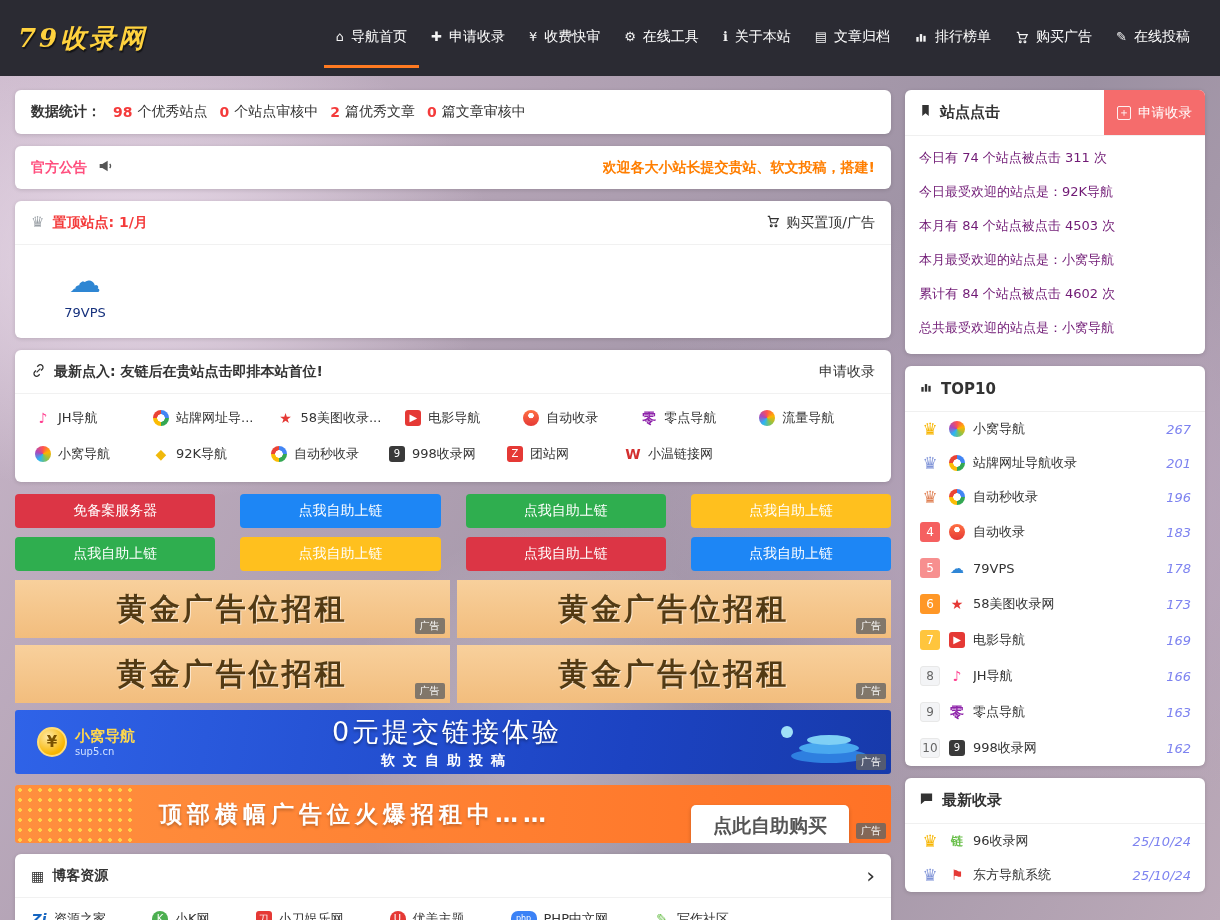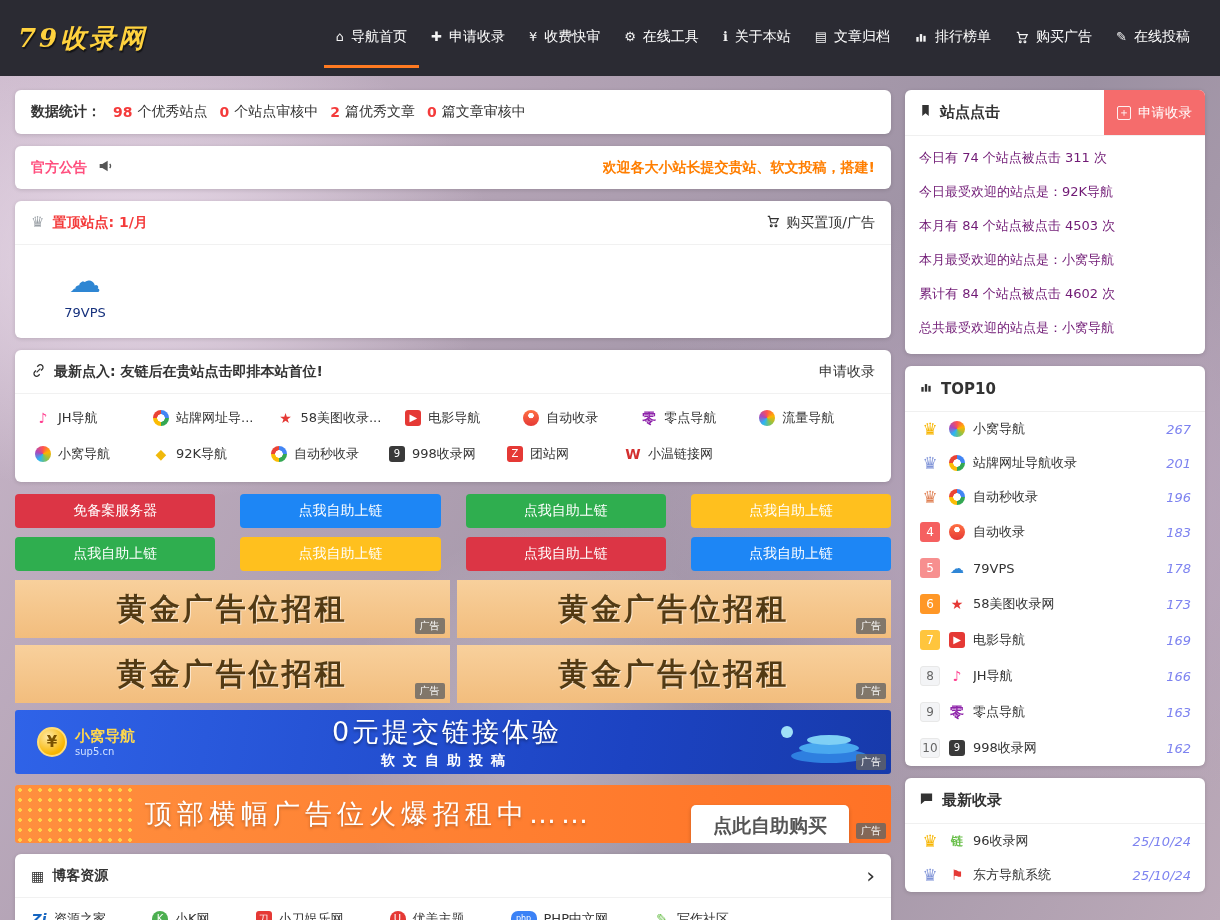--- a/index.html
+++ b/index.html
@@ -91,22 +91,22 @@
           color:#7a5200; font-weight:900; display:flex; align-items:center; justify-content:center;
           font-size:15px; border:2px solid #ffdd77; }
   .brand-name { color:#ffd84d; font-weight:800; font-size:15px; }
   .brand-dom { color:#cfe0ff; font-size:10px; }
   .sup5-center { flex:1; text-align:center; }
   .sup5-title { font-size:27px; font-weight:400; letter-spacing:3px; text-shadow:0 2px 3px rgba(0,0,0,.35); }
   .sup5-sub { font-size:14px; font-weight:700; letter-spacing:8px; margin-top:2px; }
   .topad { height:58px; background:linear-gradient(90deg,#ff8f3e,#ff7226); display:flex; align-items:center; }
   .dots { width:120px; align-self:stretch; background-image:radial-gradient(#ffd24a 1.6px,transparent 1.8px);
           background-size:10px 10px; margin-right:10px; }
-  .topad-text { flex:1; color:#fff; font-size:27px; font-weight:400; letter-spacing:5px;
-                text-shadow:0 2px 3px rgba(0,0,0,.25); white-space:nowrap; }
+  .topad-text { flex:1; color:#fff; font-size:23px; font-weight:700; letter-spacing:5px;
+                text-shadow:0 2px 3px rgba(0,0,0,.25); white-space:nowrap;margin-left:14px; }
   .topad-btn { background:#fff; color:#555; font-size:19px; font-weight:700; padding:8px 22px;
                border-radius:5px; margin-right:42px; cursor:pointer; box-shadow:0 2px 4px rgba(0,0,0,.2);margin-top:24px; }
   
   .blog-row { display:flex; align-items:center; padding:12px 16px 18px; gap:46px; }
   .blog-site { display:flex; align-items:center; gap:7px; font-size:13px; color:#333; cursor:pointer; }
   .chev { font-size:22px; color:#333; line-height:1; }
   
   .side-hd { display:flex; align-items:center; gap:8px; height:46px; padding-left:14px;
              border-bottom:1px solid #f0f0f0; font-size:15px; }
   .side-title { font-weight:700; color:#333; }

